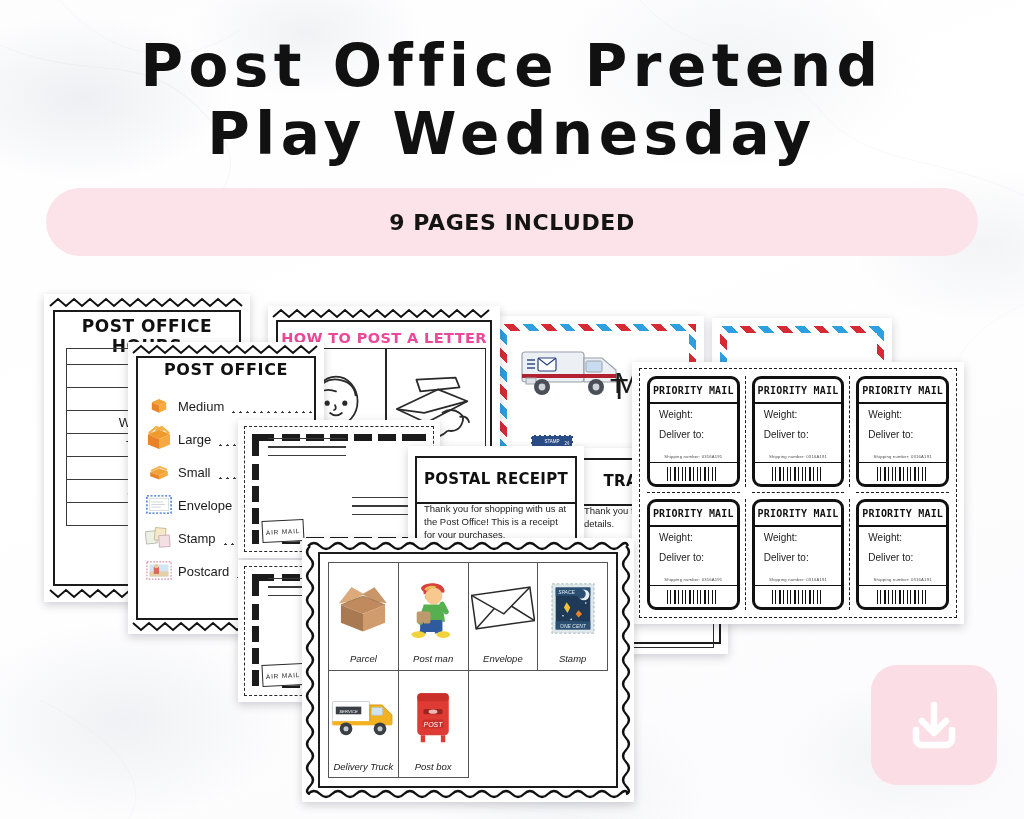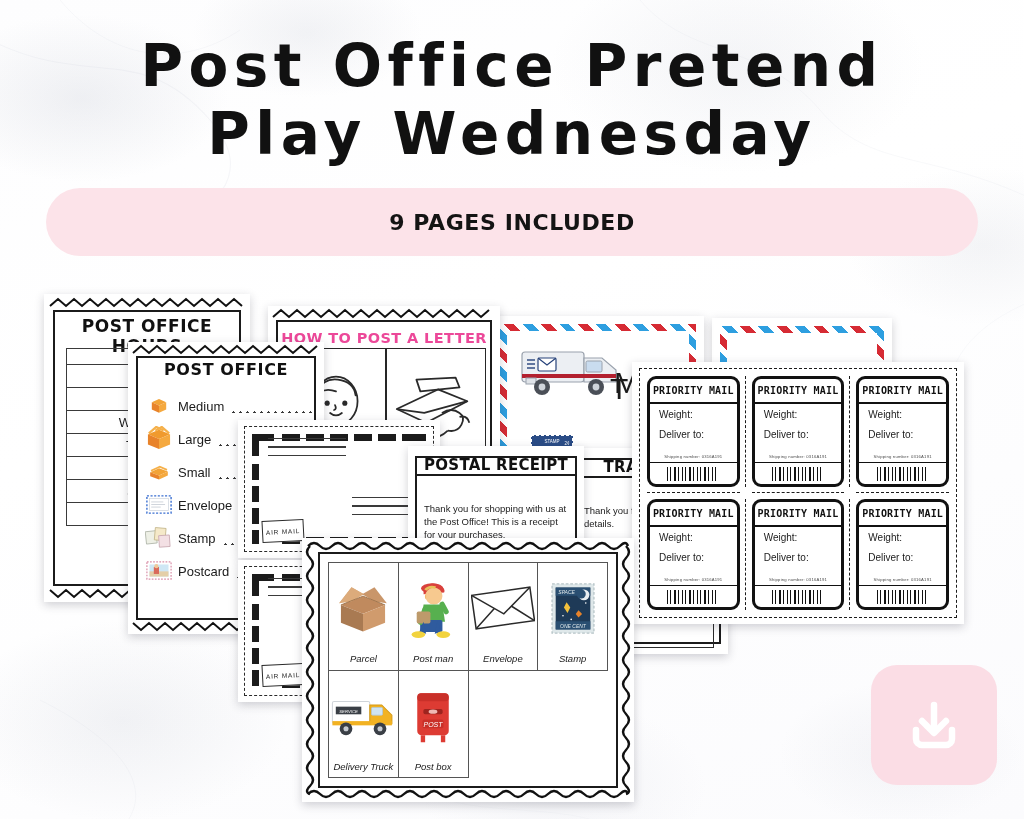--- a/index.html
+++ b/index.html
@@ -170,21 +170,21 @@
     border:1.4px solid #2a2a2a; display:flex; align-items:center; justify-content:center;
     font-size:6.5px; letter-spacing:.8px; color:#1b1b1b; font-family:"Liberation Sans", sans-serif;
     transform: rotate(-3deg); background:#fff;
   }
 
   
   #sheet-receipt { left: 408px; top: 446px; width: 176px; height: 200px; z-index: 14; }
   #sheet-tracking { left: 568px; top: 448px; width: 160px; height: 206px; z-index: 13; }
   .rcpt-frame { position:absolute; left:7px; top:10px; right:7px; bottom:10px; border:2px solid #1b1b1b; }
   .rcpt-head {
-    position:absolute; left:7px; top:10px; right:7px; height:20px;
+    position:absolute; left:7px; top:10px; right:7px; height:48px;
     border-bottom:2px solid #1b1b1b; display:flex; align-items:center; justify-content:center;
   }
   .rcpt-head span {
     font-family:"DejaVu Sans", sans-serif; font-weight:700; font-size:15px;
     letter-spacing:.3px; color:#111;
   }
   .rcpt-body {
     position:absolute; left:16px; right:14px; top:56px;
     font-family:"Liberation Sans", sans-serif; font-size:9.5px; line-height:13px; color:#1b1b1b;
   }

